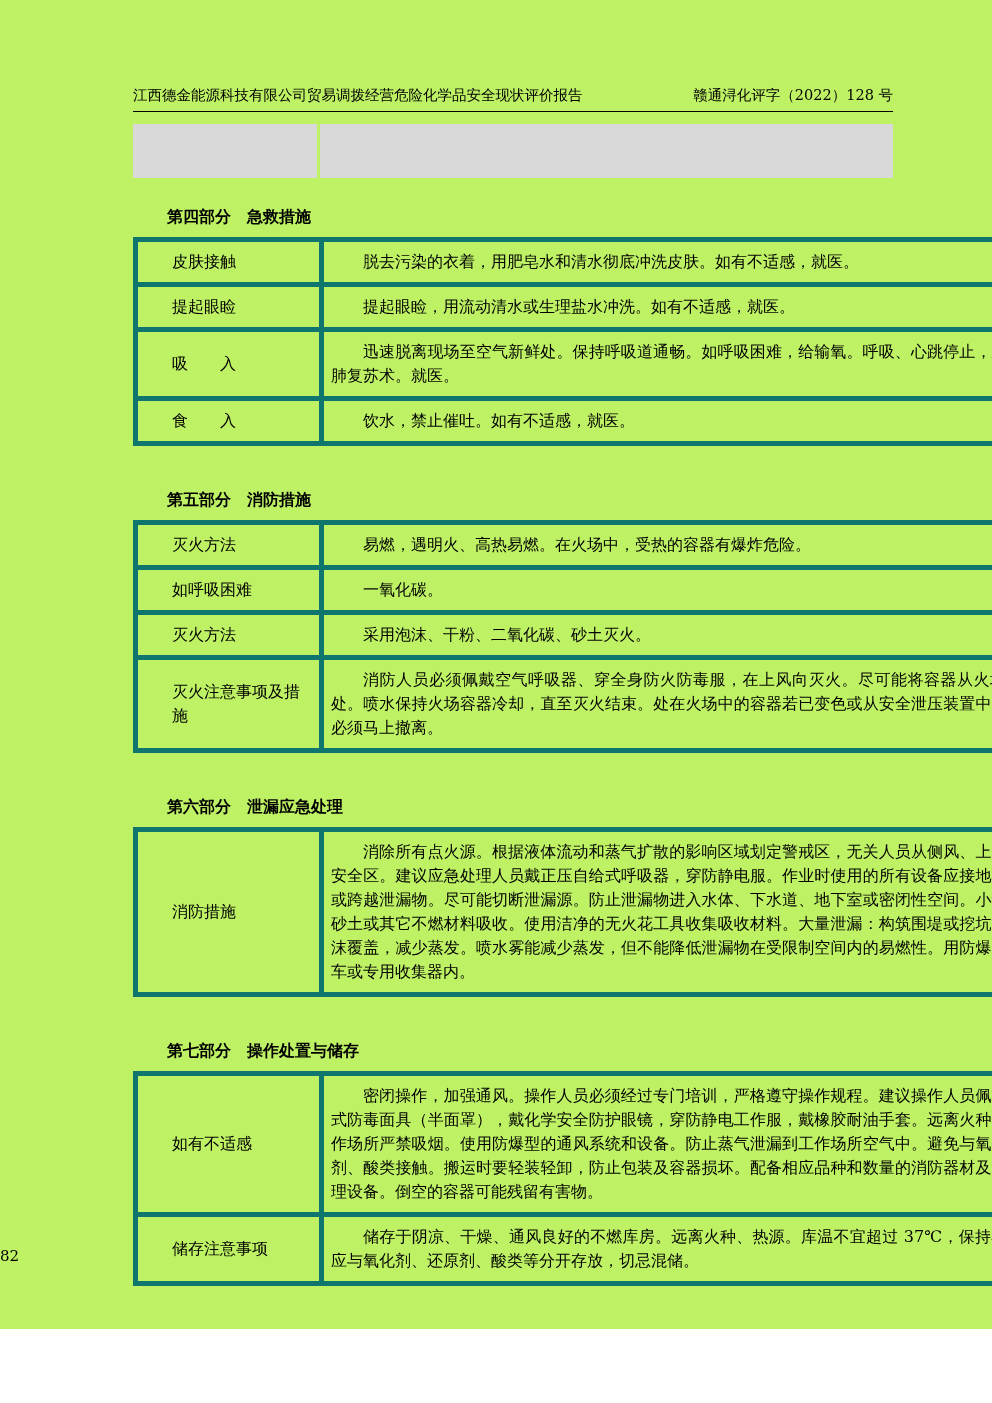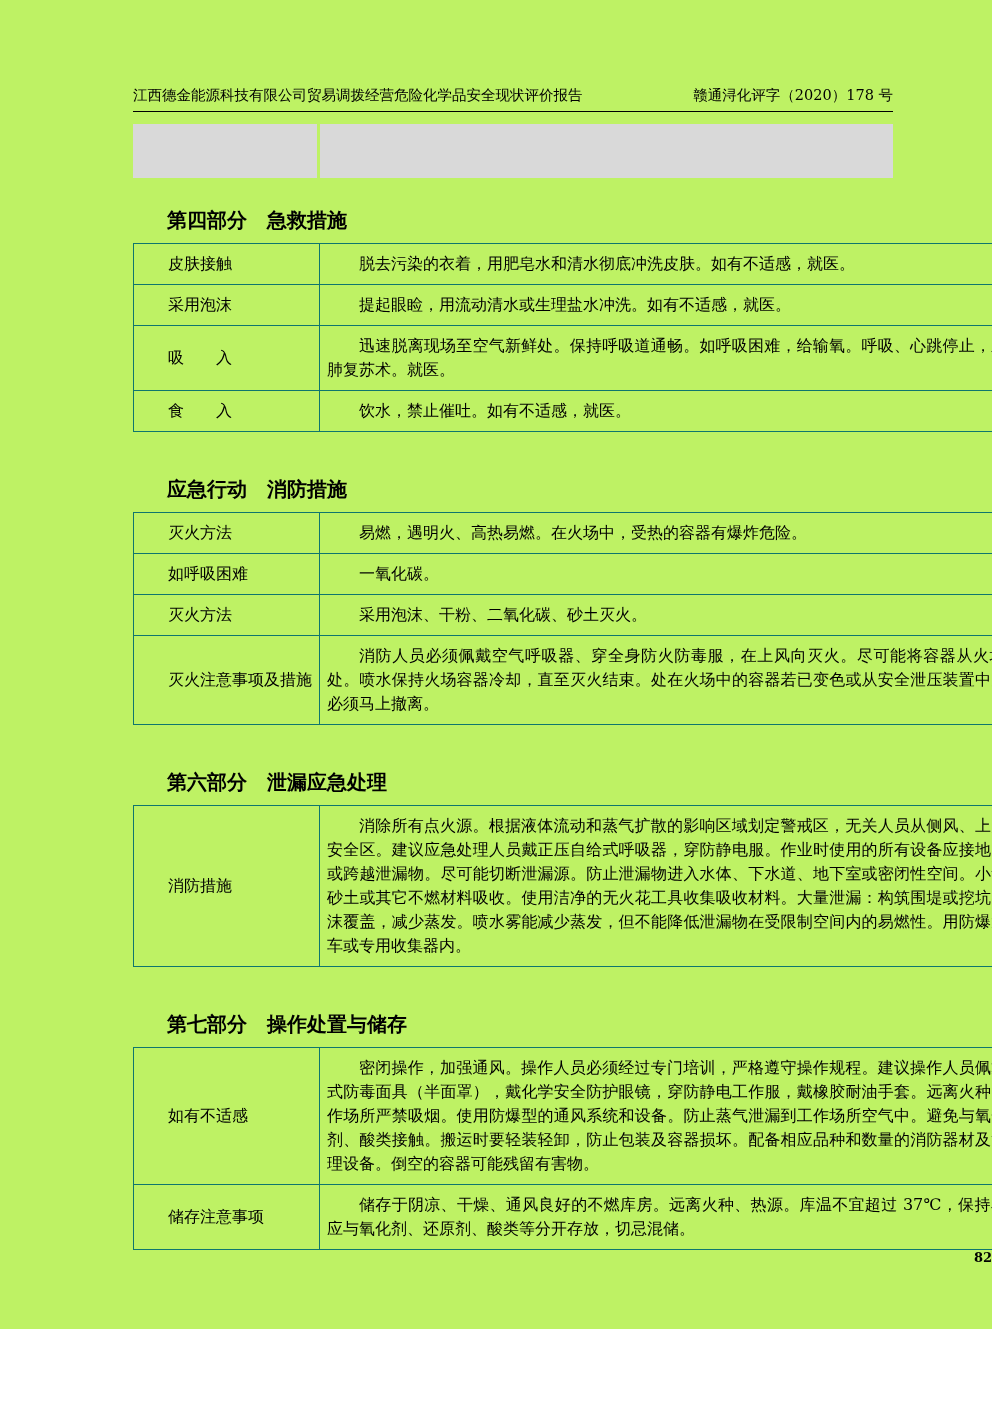--- a/index.html
+++ b/index.html
@@ -35,106 +35,105 @@
     display: flex;
     gap: 3px;
     margin-top: 12px;
     height: 54px;
   }
   .remnant .cell-l { width: 184px; background: #d9d9d9; }
   .remnant .cell-r { flex: 1; background: #d9d9d9; }
   
   .sec-title {
     font-family: "DejaVu Sans", "Liberation Sans", sans-serif;
-    font-size: 20px;
+    font-size: 16px;
     font-weight: bold;
     margin: 44px 0 9px 0;
     padding-left: 34px;
   }
   .sec-title.first { margin-top: 29px; }
   
   .info-table {
     width: 100%;
     border-collapse: collapse;
     font-size: 16px;
     table-layout: fixed;
   }
   .info-table td {
-    border: 1px solid #0f766e;
+    border: 5px solid #0f766e;
     vertical-align: middle;
   }
   td.label {
     width: 186px;
     padding: 8px 4px 8px 34px;
     line-height: 24px;
   }
   td.content {
     padding: 8px 7px;
     text-align: justify;
     line-height: 24px;
   }
   .para { margin: 0; text-indent: 2em; }
   
   .page-footer {
     position: absolute;
     left: 0;
     bottom: 64px;
     width: 100%;
-    text-align: right;
-    font-size: 13px;
-    font-weight: bold;
+    text-align: left;
+    font-size: 15px;
   }
 </style>
 </head>
 <body>
 
 <div class="page">
   <div class="content">
 
     <div class="doc-header">
       <span>江西德金能源科技有限公司贸易调拨经营危险化学品安全现状评价报告</span>
-      <span>赣通浔化评字（2020）178 号</span>
+      <span>赣通浔化评字（2022）128 号</span>
     </div>
 
     <div class="remnant">
       <div class="cell-l"></div>
       <div class="cell-r"></div>
     </div>
 
     <h3 class="sec-title first">第四部分　急救措施</h3>
     <table class="info-table">
       <tbody>
         <tr>
           <td class="label">皮肤接触</td>
           <td class="content">
               <p class="para">脱去污染的衣着，用肥皂水和清水彻底冲洗皮肤。如有不适感，就医。</p>
             </td>
         </tr>
         <tr>
-          <td class="label">采用泡沫</td>
+          <td class="label">提起眼睑</td>
           <td class="content">
               <p class="para">提起眼睑，用流动清水或生理盐水冲洗。如有不适感，就医。</p>
             </td>
         </tr>
         <tr>
           <td class="label">吸　　入</td>
           <td class="content">
               <p class="para">迅速脱离现场至空气新鲜处。保持呼吸道通畅。如呼吸困难，给输氧。呼吸、心跳停止，立即进行心肺复苏术。就医。</p>
             </td>
         </tr>
         <tr>
           <td class="label">食　　入</td>
           <td class="content">
               <p class="para">饮水，禁止催吐。如有不适感，就医。</p>
             </td>
         </tr>
       </tbody>
     </table>
 
-    <h3 class="sec-title">应急行动　消防措施</h3>
+    <h3 class="sec-title">第五部分　消防措施</h3>
     <table class="info-table">
       <tbody>
         <tr>
           <td class="label">灭火方法</td>
           <td class="content">
               <p class="para">易燃，遇明火、高热易燃。在火场中，受热的容器有爆炸危险。</p>
             </td>
         </tr>
         <tr>
           <td class="label">如呼吸困难</td>

